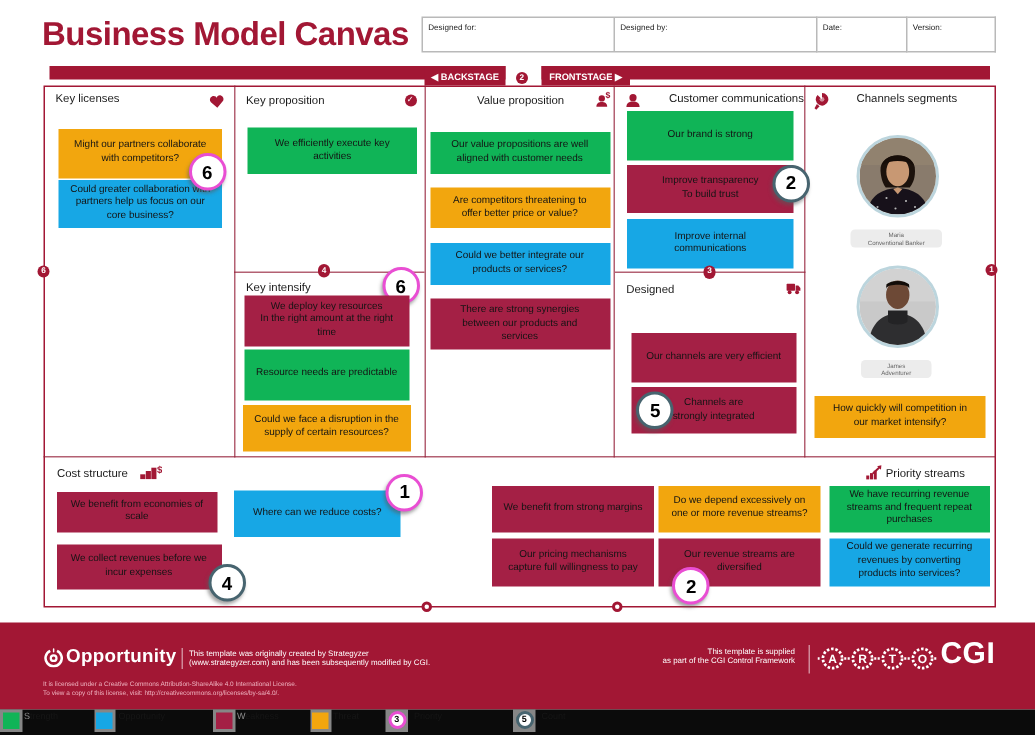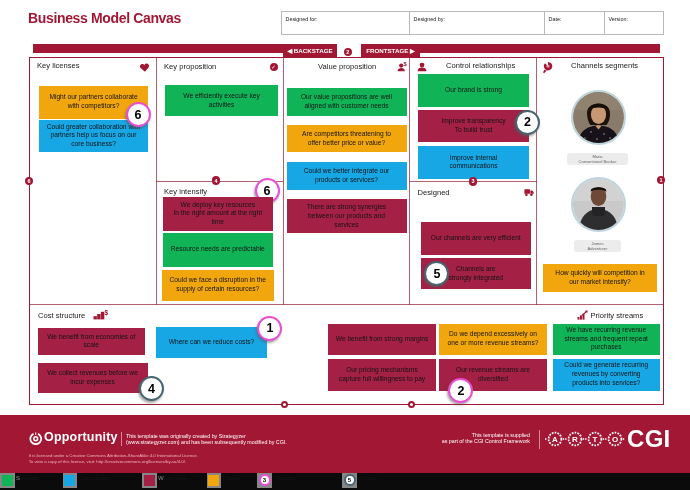--- a/index.html
+++ b/index.html
@@ -5,21 +5,21 @@
 .abs{position:absolute}
 .note{position:absolute;display:flex;align-items:center;justify-content:center;text-align:center;color:#141414;font-size:6.65px;line-height:1.31;padding:1px}
 .title{position:absolute;font-size:7.6px;color:#1a1a1a}
 .bigc{position:absolute;background:#fff;border-radius:50%;display:flex;align-items:center;justify-content:center;font-weight:bold;color:#000;font-size:12.5px;width:25px;height:25px;box-shadow:-1px 2px 2.5px rgba(90,90,90,0.55)}
 .dot{position:absolute;background:#A21734;border-radius:50%;color:#fff;font-weight:bold;font-size:5.5px;display:flex;align-items:center;justify-content:center;width:8.6px;height:8.6px}
 .pk{border:2.6px solid #E94ED3}
 .tl{border:2.6px solid #47646F}
 </style></head>
 <body>
 
-<div class="abs" style="left:28px;top:10px;font-size:14px;font-weight:bold;color:#A21734;letter-spacing:-0.35px">Business Model Canvas</div>
+<div class="abs" style="left:28px;top:10px;font-size:22px;font-weight:bold;color:#A21734;letter-spacing:-0.35px">Business Model Canvas</div>
 <div class="abs" style="left:281px;top:11px;width:129px;height:24px;border:1px solid #b9b9b9;font-size:5.4px;color:#222;padding:3.5px 3.5px">Designed for:</div>
 <div class="abs" style="left:410px;top:11px;width:135px;height:24px;border:1px solid #b9b9b9;border-left:none;font-size:5.4px;color:#222;padding:3.5px 3.5px">Designed by:</div>
 <div class="abs" style="left:545px;top:11px;width:60px;height:24px;border:1px solid #b9b9b9;border-left:none;font-size:5.4px;color:#222;padding:3.5px 3.5px">Date:</div>
 <div class="abs" style="left:605px;top:11px;width:59px;height:24px;border:1px solid #b9b9b9;border-left:none;font-size:5.4px;color:#222;padding:3.5px 3.5px">Version:</div>
 
 <div class="abs" style="left:33px;top:44px;width:304px;height:8.5px;background:#A21734"></div>
 <div class="abs" style="left:361px;top:44px;width:299px;height:8.5px;background:#A21734"></div>
 <div class="abs" style="left:283px;top:44px;width:54px;height:13px;background:#A21734;color:#fff;font-size:6.2px;font-weight:bold;display:flex;align-items:center;justify-content:center">◀ BACKSTAGE</div>
 <div class="abs" style="left:361px;top:44px;width:59px;height:13px;background:#A21734;color:#fff;font-size:6.2px;font-weight:bold;display:flex;align-items:center;justify-content:center">FRONTSTAGE ▶</div>
 <div class="dot" style="left:343.6px;top:47.6px">2</div>
@@ -65,21 +65,21 @@
 <div class="note" style="left:286.5px;top:125.3px;width:120px;height:27.2px;background:#F2A60E">Are competitors threatening to<br>offer better price or value?</div>
 <div class="note" style="left:286.5px;top:161.6px;width:120px;height:28.4px;background:#17A7E5">Could we better integrate our<br>products or services?</div>
 <div class="note" style="left:286.5px;top:199.4px;width:120px;height:33.6px;background:#A42045">There are strong synergies<br>between our products and<br>services</div>
 
 <svg class="abs" style="left:416.5px;top:61.5px" width="10" height="10" viewBox="0 0 10 10">
     <g fill="#A21734">
       <circle cx="5" cy="3.1" r="2.4"></circle>
       <path d="M0.6 9.3 C0.6 6.6 2.5 5.6 5 5.6 C7.5 5.6 9.4 6.6 9.4 9.3 Z"></path>
     </g>
   </svg>
-<div class="title" style="left:446px;top:61px">Control relationships</div>
+<div class="title" style="left:446px;top:61px">Customer communications</div>
 <div class="note" style="left:418px;top:74px;width:111px;height:33.3px;background:#10B457">Our brand is strong</div>
 <div class="note" style="left:418px;top:110px;width:111px;height:32.3px;background:#A42045">Improve transparency<br>To build trust</div>
 <div class="note" style="left:418px;top:146px;width:111px;height:32.5px;background:#17A7E5">Improve internal<br>communications</div>
 <div class="bigc tl" style="left:514.9px;top:109.9px">2</div>
 <div class="dot" style="left:468.7px;top:177.2px">3</div>
 
 <div class="title" style="left:417.5px;top:188px">Designed</div>
 <svg class="abs" style="left:523.5px;top:187.5px" width="10" height="9" viewBox="0 0 10 9">
     <g fill="#A21734">
       <rect x="0.4" y="1.2" width="5.6" height="4.6" rx="0.4"></rect>
@@ -190,21 +190,21 @@
       <path d="M17.8 10h4.4M37.8 10h4.4M57.8 10h4.4M0 10h2.2M77.8 10h2.2" stroke-width="1.6" stroke-dasharray="1.4 0.9"></path>
     </g>
     <g fill="#fff" font-family="Liberation Sans, sans-serif" font-size="8" font-weight="bold" text-anchor="middle">
       <text x="10" y="12.9">A</text>
         <text x="30" y="12.9">R</text>
         <text x="50" y="12.9">T</text>
         <text x="70" y="12.9">O</text>
     </g>
   </svg>
 </div>
-<div class="abs" style="left:627px;top:425px;color:#fff;font-size:24px;font-weight:bold;letter-spacing:0.3px">CGI</div>
+<div class="abs" style="left:627px;top:425px;color:#fff;font-size:20px;font-weight:bold;letter-spacing:0.3px">CGI</div>
 
 <div class="abs" style="left:0;top:473px;width:690px;height:17px;background:#0b0b0b"></div>
 <div class="abs" style="left:0;top:472.5px;width:14.5px;height:15px;background:#868686"></div>
 <div class="abs" style="left:1.5px;top:474.5px;width:11px;height:11px;background:#10B457"></div>
 <div class="abs" style="left:16px;top:475px;font-size:6px"><span style="color:#8f8f8f">S</span><span style="color:#161616">trength</span></div>
 <div class="abs" style="left:62.5px;top:472.5px;width:14.5px;height:15px;background:#868686"></div>
 <div class="abs" style="left:64px;top:474.5px;width:11px;height:11px;background:#17A7E5"></div>
 <div class="abs" style="left:79px;top:475px;color:#161616;font-size:6px">Opportunity</div>
 <div class="abs" style="left:142px;top:472.5px;width:14.5px;height:15px;background:#868686"></div>
 <div class="abs" style="left:143.5px;top:474.5px;width:11px;height:11px;background:#A42045"></div>

